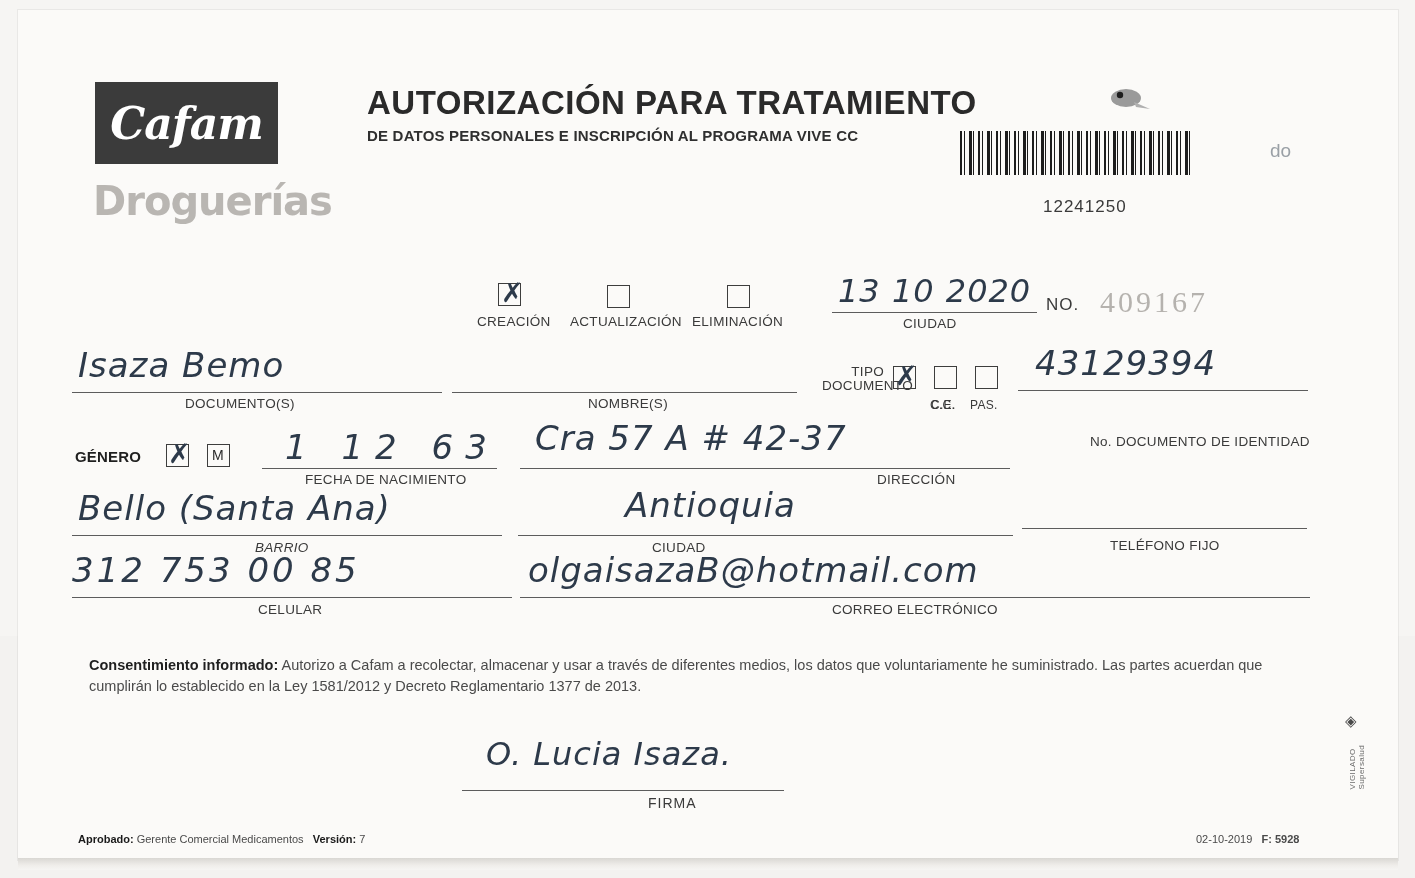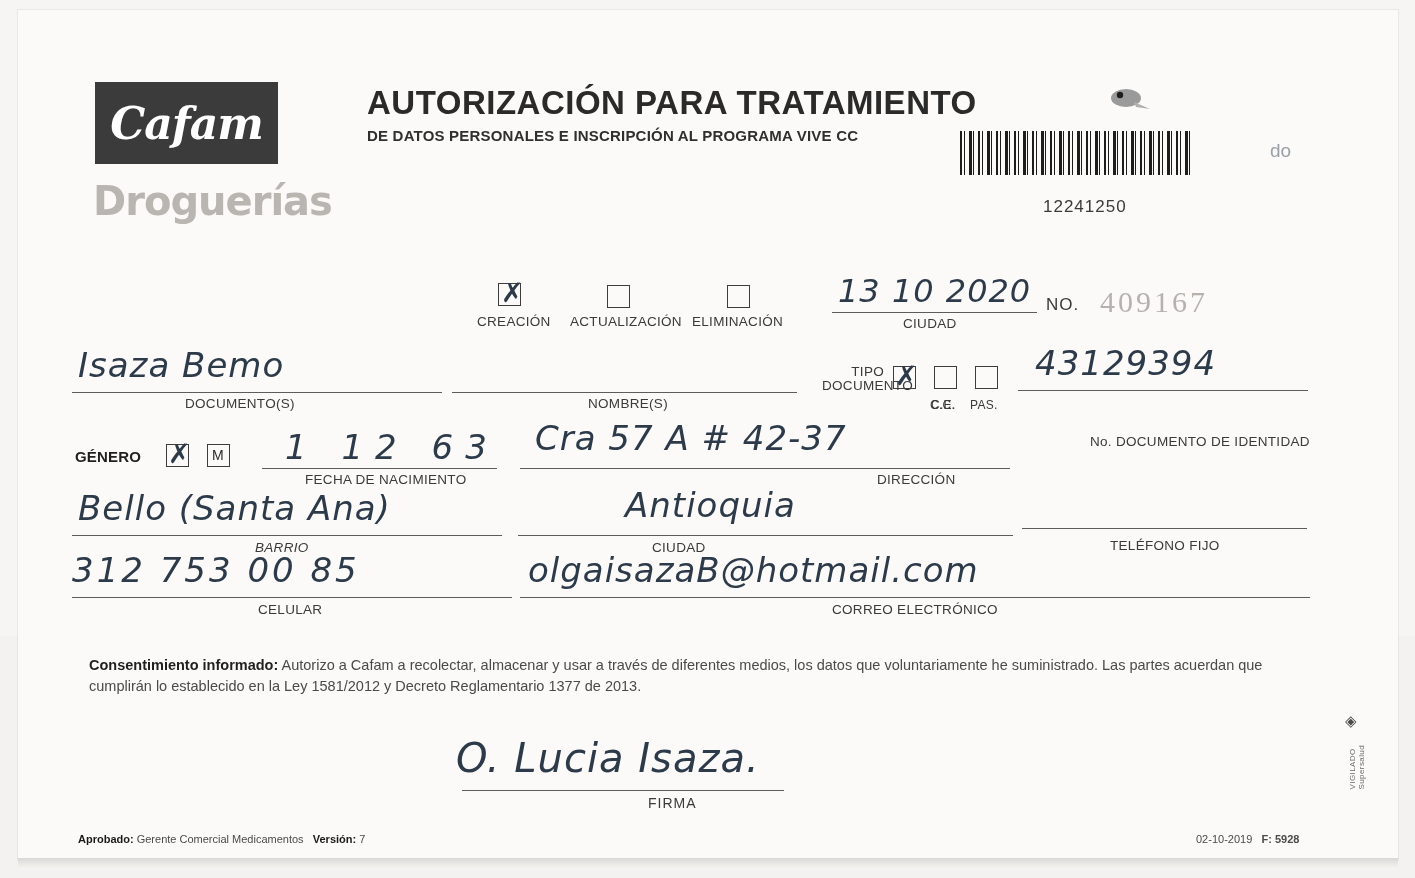--- a/index.html
+++ b/index.html
@@ -242,21 +242,21 @@
   <div class="lbl" style="left:258px;top:602px;">CELULAR</div>
 
   <div class="hand" style="left:528px;top:550px;">olgaisazaB@hotmail.com</div>
   <div class="rule" style="left:520px;top:597px;width:790px;"></div>
   <div class="lbl" style="left:832px;top:602px;">CORREO ELECTRÓNICO</div>
 
   <div class="consent">
     <b>Consentimiento informado:</b><span> Autorizo a Cafam a recolectar, almacenar y usar a través de diferentes medios, los datos que voluntariamente he suministrado. Las partes acuerdan que cumplirán lo establecido en la Ley 1581/2012 y Decreto Reglamentario 1377 de 2013.</span>
   </div>
 
-  <div class="hand" style="left:456px;top:735px;font-size:40px;">O. Lucia Isaza.</div>
+  <div class="hand" style="left:486px;top:735px;font-size:32px;">O. Lucia Isaza.</div>
   <div class="rule" style="left:462px;top:790px;width:322px;"></div>
   <div class="firma-lbl">FIRMA</div>
 
   <div class="foot-left">
     <b>Aprobado:</b>
     <span>Gerente Comercial Medicamentos</span>
     &nbsp;&nbsp;<b>Versión:</b>
     <span>7</span>
   </div>
   <div class="foot-right">

